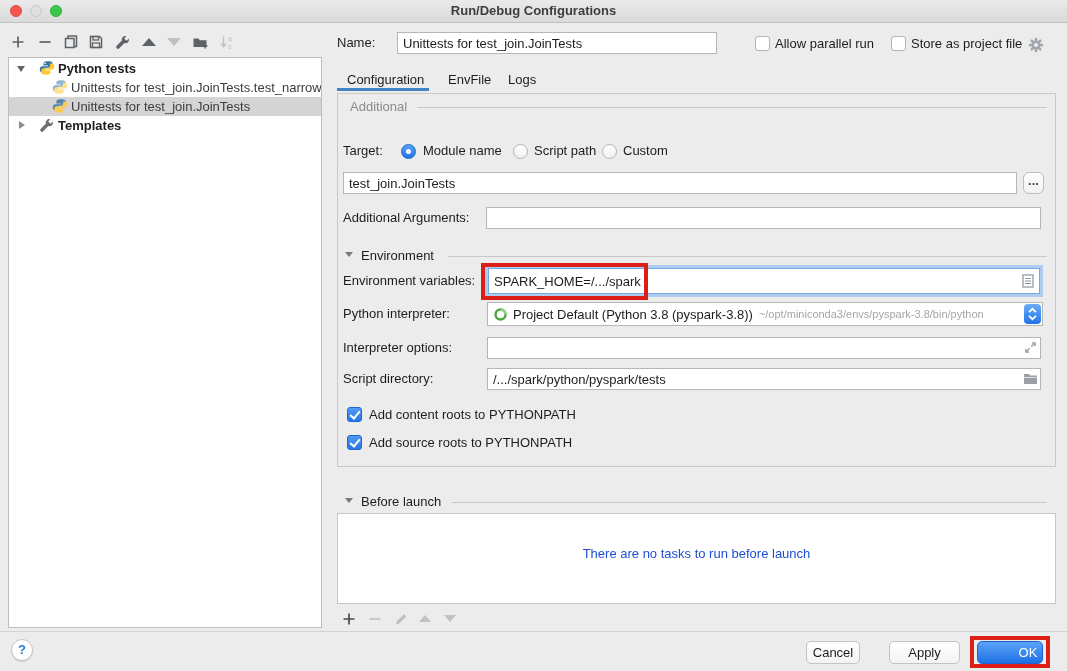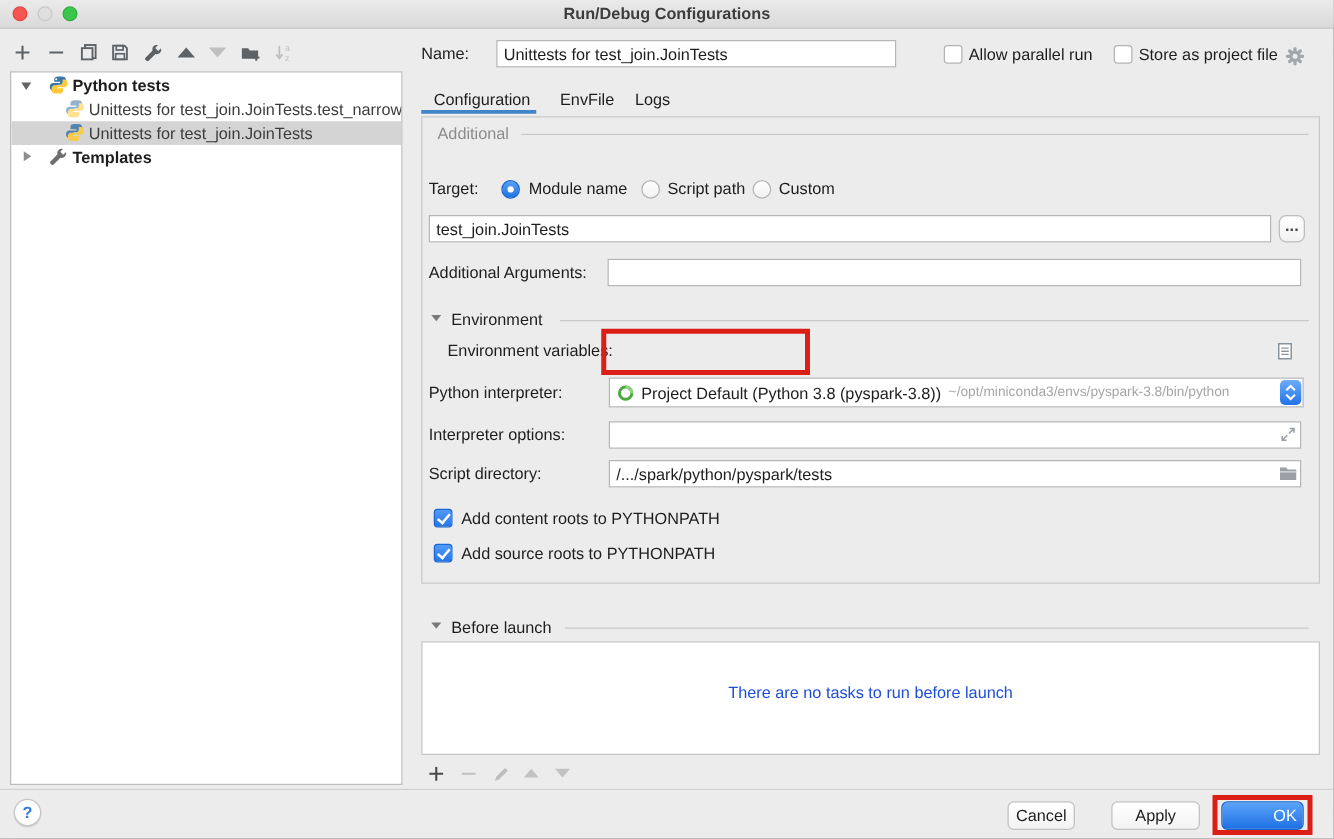--- a/index.html
+++ b/index.html
@@ -206,21 +206,22 @@
   <input class="field" style="left: 343px; top: 172px; width: 674px;" value="test_join.JoinTests">
   <div class="browse">...</div>
 
   <span class="lbl" style="left:343px;top:207px">Additional Arguments:</span>
   <input class="field" style="left: 486px; top: 207px; width: 555px;" value="">
 
   <span class="collapse-tri" style="left:345px;top:252px"></span>
   <span class="lbl" style="left:361px;top:245px">Environment</span>
   <div class="hline" style="left:448px;top:256px;width:599px"></div>
 
-  <span class="lbl" style="left:358px;top:270px">Environment variables:</span>
+  <span class="lbl" style="left:343px;top:270px">Environment variables:</span>
+  <input class="field focusring" style="left: 488px; top: 268px; width: 552px; height: 26px;" value="SPARK_HOME=/.../spark">
   <svg style="position:absolute;left:1022px;top:274px" width="12" height="14" viewBox="0 0 12 14">
     <rect x="1" y="1" width="10" height="12" fill="#fff" stroke="#8a94a0" stroke-width="1.2"></rect>
     <path d="M3 4.5h6M3 7h6M3 9.5h6" stroke="#8a94a0" stroke-width="1.1"></path>
     </svg>
   <div class="hl" style="left:481px;top:263px;width:167px;height:37px"></div>
 
   <span class="lbl" style="left:343px;top:303px">Python interpreter:</span>
   <div class="combo">
     <svg width="15" height="15" viewBox="0 0 16 16">
       <circle cx="8" cy="8" r="5.3" fill="none" stroke="#4da83f" stroke-width="2.6"></circle>

